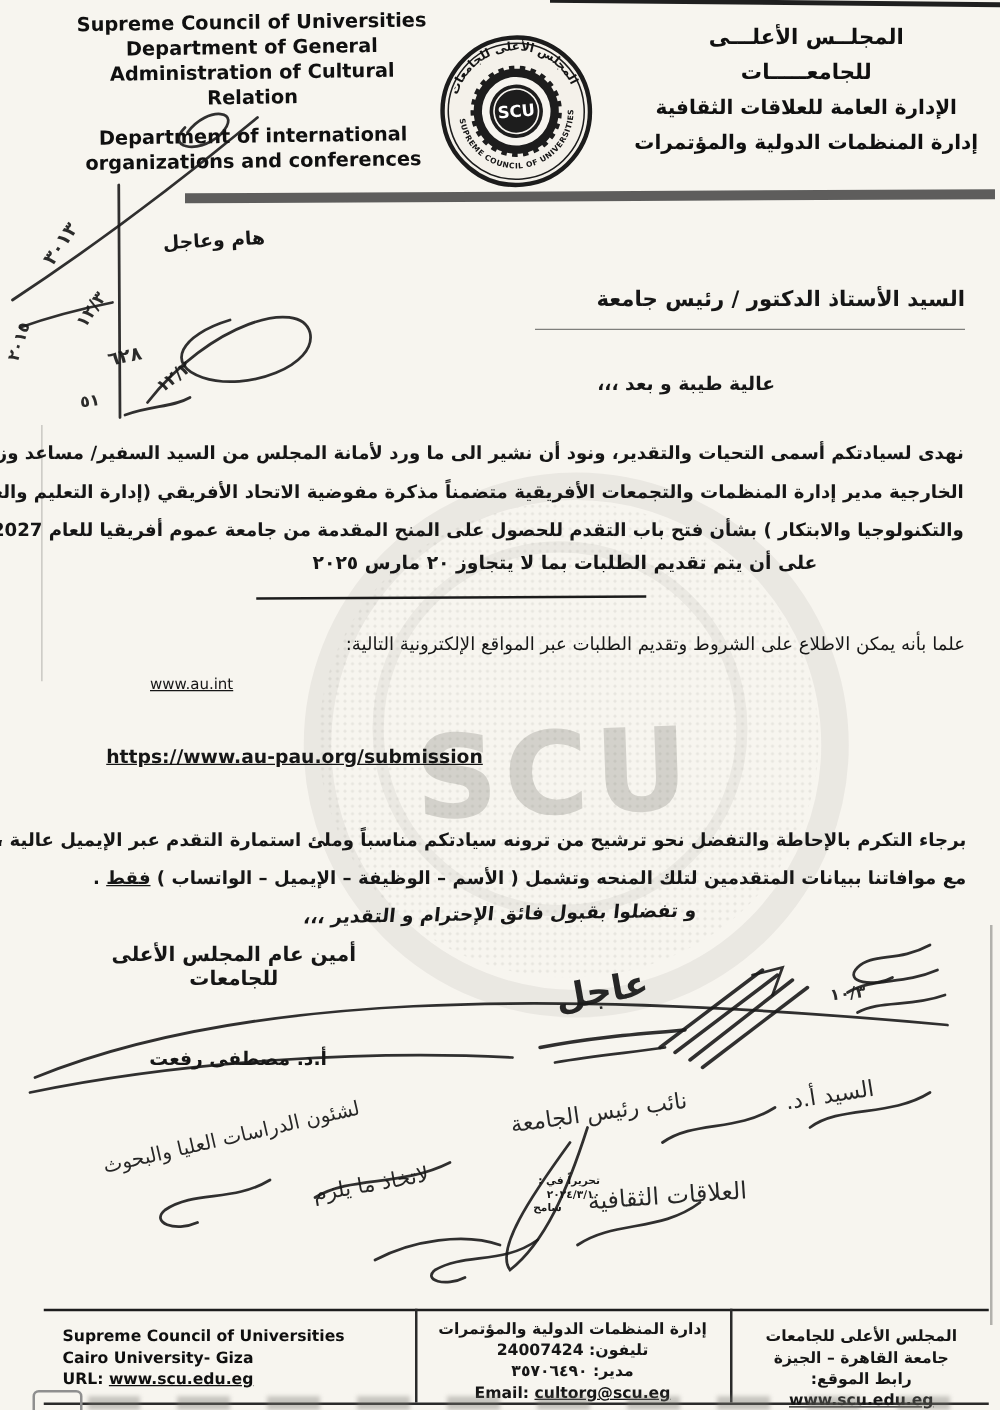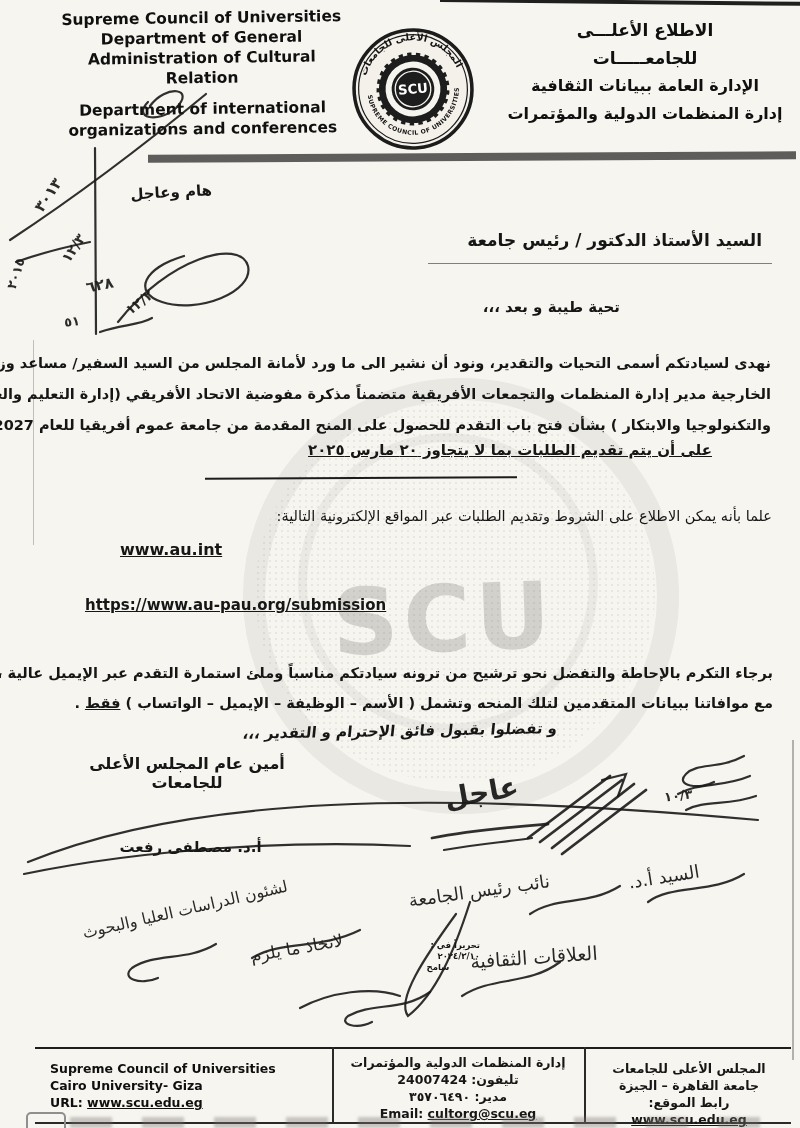--- a/index.html
+++ b/index.html
@@ -17,28 +17,28 @@
   
   .hdr-en{left:52px;top:8px;width:300px;text-align:center;font-weight:bold;font-size:15.5px;line-height:20px;color:#101010;transform:rotate(-0.8deg);}
   .hdr-en .grp2{margin-top:11px;}
   .hdr-ar{left:498px;top:16px;width:294px;text-align:center;font-weight:bold;font-size:16px;line-height:28px;color:#101010;}
   .hdr-ar .big{font-size:17px;}
   
   .urgent{left:102px;top:184px;width:110px;font-size:15px;font-weight:bold;transform:rotate(-3deg);direction:rtl;}
   .mark{position:absolute;font-size:14px;font-weight:bold;color:#1a1a1a;opacity:.92;}
   .hand{position:absolute;color:#151515;opacity:.92;white-space:nowrap;direction:rtl;}
   
-  .addressee{left:410px;top:230px;width:352px;text-align:right;font-size:17px;font-weight:bold;}
+  .addressee{left:420px;top:230px;width:352px;text-align:right;font-size:17px;font-weight:bold;}
   .addr-line{left:428px;top:263px;width:344px;height:1px;background:rgba(30,30,30,.55);}
   .greeting{left:470px;top:298px;width:150px;text-align:right;font-size:15px;font-weight:bold;}
   .bodyline{left:33px;width:738px;text-align:right;font-size:14.5px;font-weight:bold;line-height:31px;}
-  .deadline{left:250px;top:441px;width:520px;text-align:center;font-size:15px;font-weight:bold;text-decoration:underline;}
+  .deadline{left:250px;top:441px;width:520px;text-align:left;font-size:15px;font-weight:bold;}
   .deadline-bar{left:205px;top:477px;width:312px;height:2px;background:#1c1c1c;transform:rotate(-0.3deg);}
   .infoline{left:210px;top:508px;width:562px;text-align:right;font-size:14.5px;font-weight:normal;}
-  .url1{left:120px;top:540px;font-size:16px;font-weight:bold;text-decoration:underline;}
+  .url1{left:120px;top:540px;font-size:12px;font-weight:normal;text-decoration:underline;}
   .url2{left:85px;top:596px;font-size:15px;font-weight:600;text-decoration:underline;}
   .req{left:33px;width:740px;text-align:right;font-size:14.5px;font-weight:bold;line-height:27px;}
   .closing{left:225px;top:722px;width:350px;text-align:center;font-size:15px;font-weight:bold;transform:skewX(-7deg) rotate(-1deg);}
   .sig-title{left:58px;top:754px;width:258px;text-align:center;font-size:16px;font-weight:bold;}
   .sig-name{left:108px;top:838px;width:165px;text-align:center;font-size:15px;font-weight:bold;}
   .typed-note{left:396px;top:940px;width:84px;font-size:8.5px;line-height:11px;font-weight:bold;text-align:right;}
   
   .wm-ring1{left:243px;top:378px;width:392px;height:392px;border:22px solid rgba(125,122,115,.10);border-radius:50%;}
   .wm-ring2{left:298px;top:433px;width:282px;height:282px;border:9px solid rgba(125,122,115,.09);border-radius:50%;}
   .wm-text{left:332px;top:566px;font-size:92px;font-weight:bold;letter-spacing:5px;color:rgba(110,108,102,.26);transform:rotate(-2deg);}
@@ -99,38 +99,38 @@
     </text>
     <circle cx="62" cy="62" r="36" fill="#1d1d1d"></circle>
     <circle cx="62" cy="62" r="36" fill="none" stroke="#f4f1ea" stroke-width="5" stroke-dasharray="4.5 4.5"></circle>
     <circle cx="62" cy="62" r="27" fill="#f6f4ef"></circle>
     <circle cx="62" cy="62" r="21" fill="#1d1d1d"></circle>
     <circle cx="62" cy="62" r="17.5" fill="none" stroke="#f6f4ef" stroke-width="1.3"></circle>
     <text x="62" y="66.5" text-anchor="middle" font-size="13" font-weight="bold" fill="#ffffff">SCU</text>
   </svg>
 
   <div class="abs hdr-ar rtl">
-    <div class="big">الاطلاع الأعلـــى</div>
+    <div class="big">المجلــس الأعلـــى</div>
     <div class="big">للجامعـــــات</div>
-    <div>الإدارة العامة ببيانات الثقافية</div>
+    <div>الإدارة العامة للعلاقات الثقافية</div>
     <div>إدارة المنظمات الدولية والمؤتمرات</div>
   </div>
 
   <div class="abs urgent">هام وعاجل</div>
   <span class="mark" style="left:30px;top:186px;transform:rotate(-56deg);font-size:15px;">٣٠١٣</span>
   <span class="mark" style="left:58px;top:240px;transform:rotate(-56deg);">١٢/٣</span>
   <span class="mark" style="left:0px;top:266px;transform:rotate(-72deg);font-size:13px;">٢٠١٥</span>
   <span class="mark" style="left:86px;top:276px;transform:rotate(-12deg);font-size:15px;">٦٢٨</span>
   <span class="mark" style="left:124px;top:294px;transform:rotate(-38deg);">١٢/٢</span>
   <span class="mark" style="left:64px;top:314px;transform:rotate(-8deg);font-size:13px;">٥١</span>
   <span class="mark" style="left:664px;top:788px;transform:rotate(-6deg);font-size:13px;">١٠/٣</span>
 
   <div class="abs addressee rtl">السيد الأستاذ الدكتور / رئيس جامعة</div>
   <div class="abs addr-line"></div>
-  <div class="abs greeting rtl">تحية طيبة و بعد ،،،</div>
+  <div class="abs greeting rtl">عالية طيبة و بعد ،،،</div>
 
   <div class="abs bodyline rtl nw" style="top:348px;">نهدى لسيادتكم أسمى التحيات والتقدير، ونود أن نشير الى ما ورد لأمانة المجلس من السيد السفير/ مساعد وزير</div>
   <div class="abs bodyline rtl nw" style="top:379px;">الخارجية مدير إدارة المنظمات والتجمعات الأفريقية متضمناً مذكرة مفوضية الاتحاد الأفريقي (إدارة التعليم والعلوم</div>
   <div class="abs bodyline rtl nw" style="top:410px;">والتكنولوجيا والابتكار ) بشأن فتح باب التقدم للحصول على المنح المقدمة من جامعة عموم أفريقيا للعام 2027</div>
   <div class="abs deadline rtl nw">على أن يتم تقديم الطلبات بما لا يتجاوز ٢٠ مارس ٢٠٢٥</div>
   <div class="abs deadline-bar"></div>
 
   <div class="abs infoline rtl nw">علما بأنه يمكن الاطلاع على الشروط وتقديم الطلبات عبر المواقع الإلكترونية التالية:</div>
   <div class="abs url1 ltr">www.au.int</div>
   <div class="abs url2 ltr">https://www.au-pau.org/submission</div>

